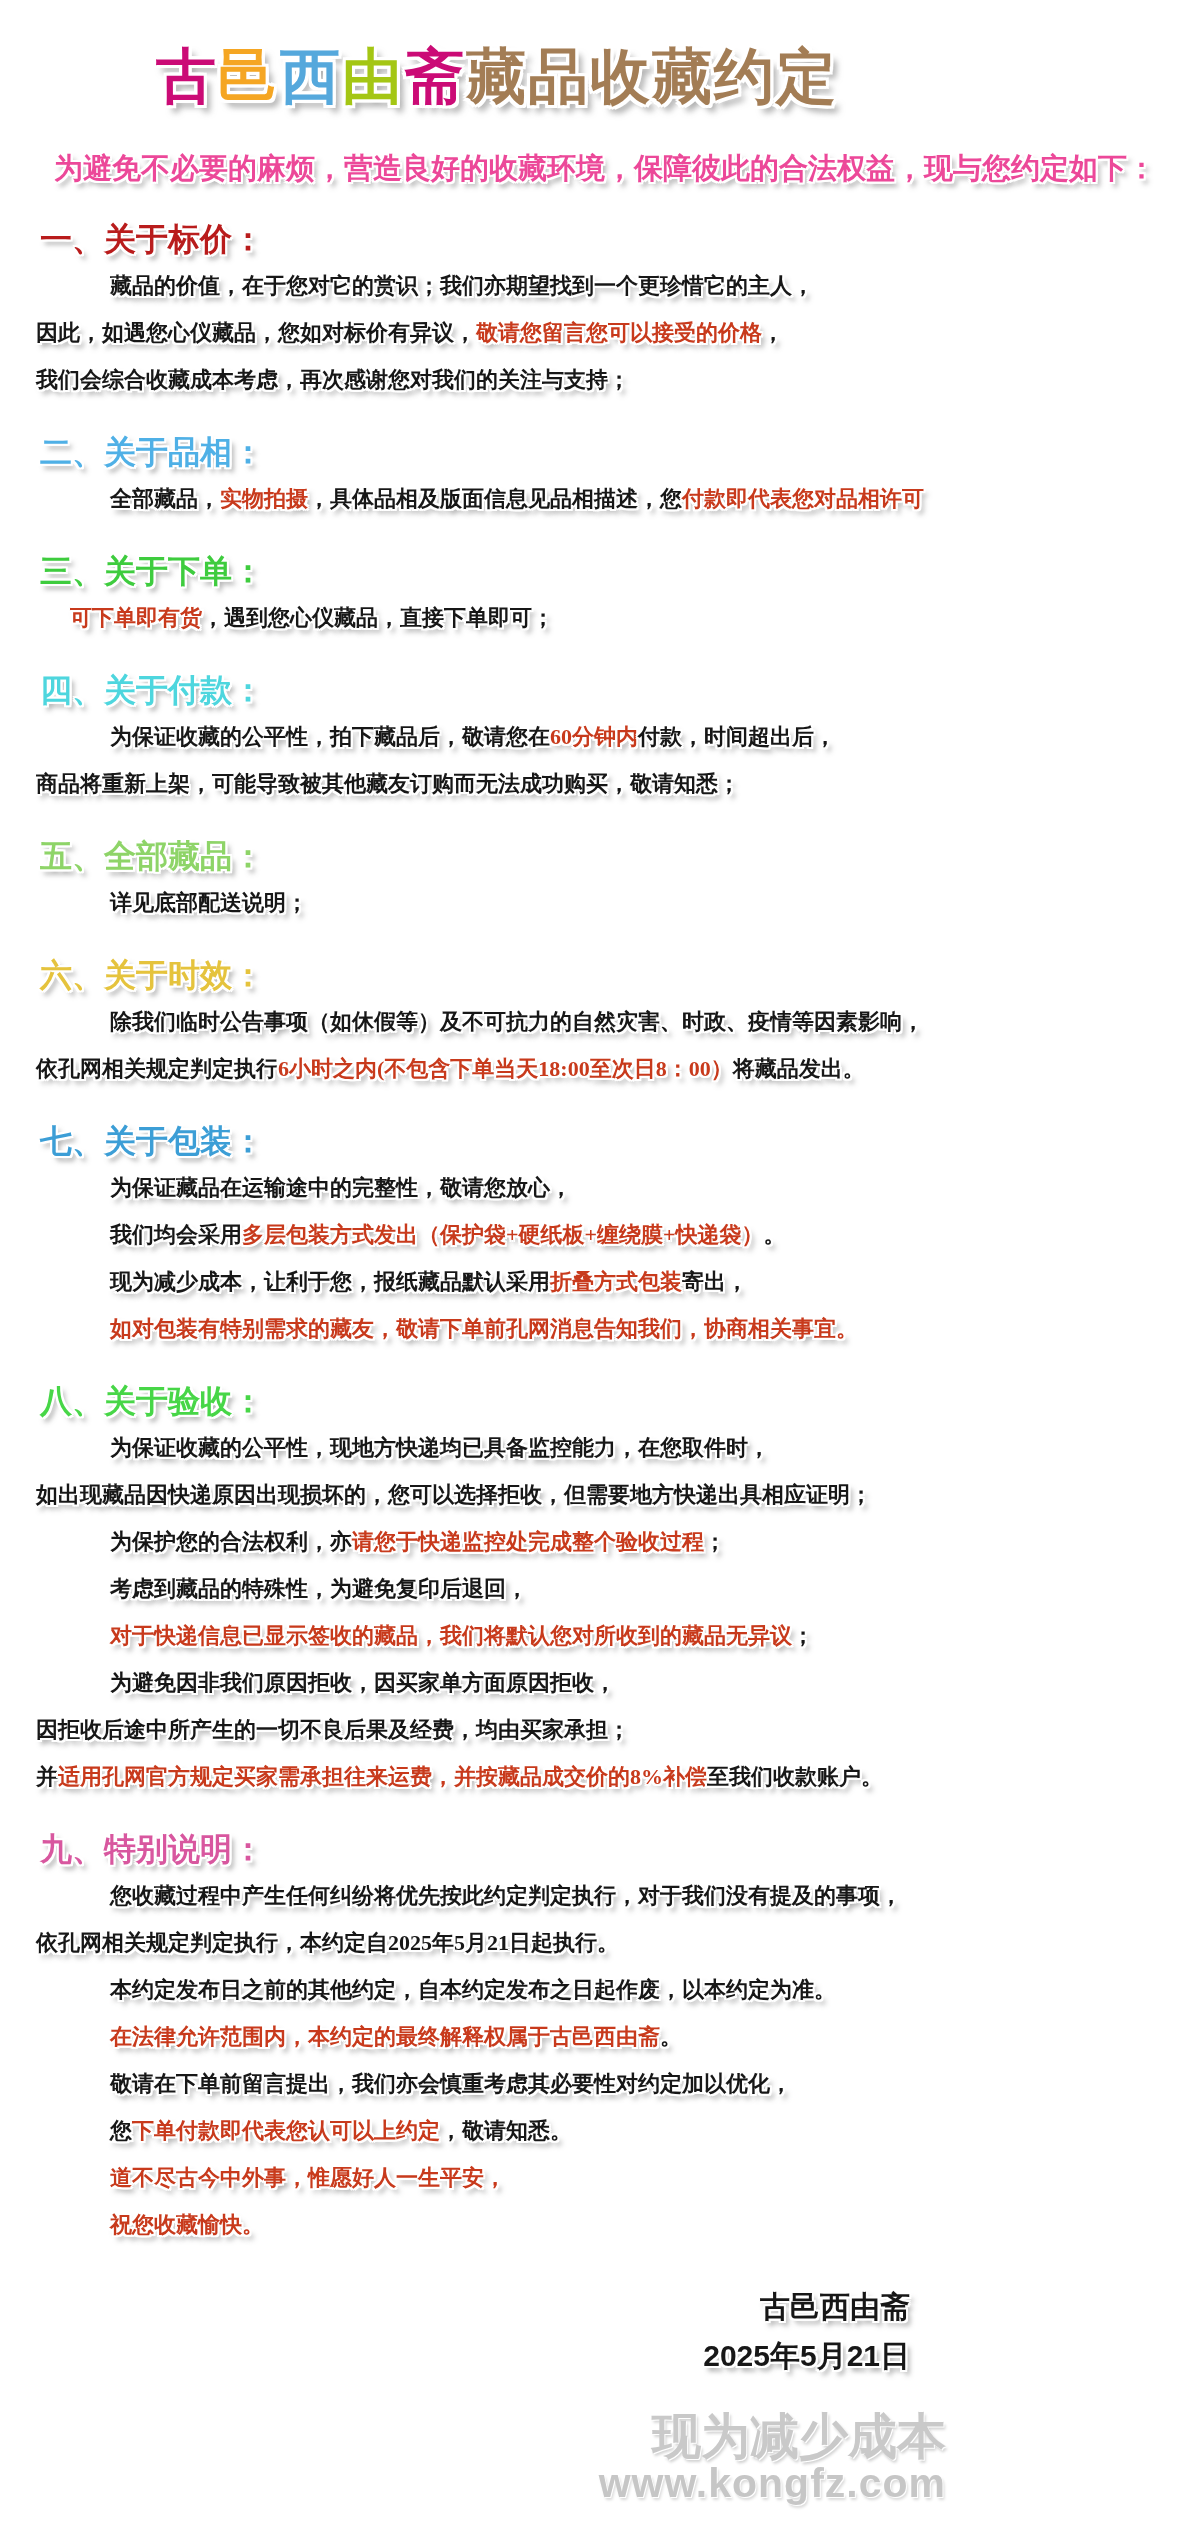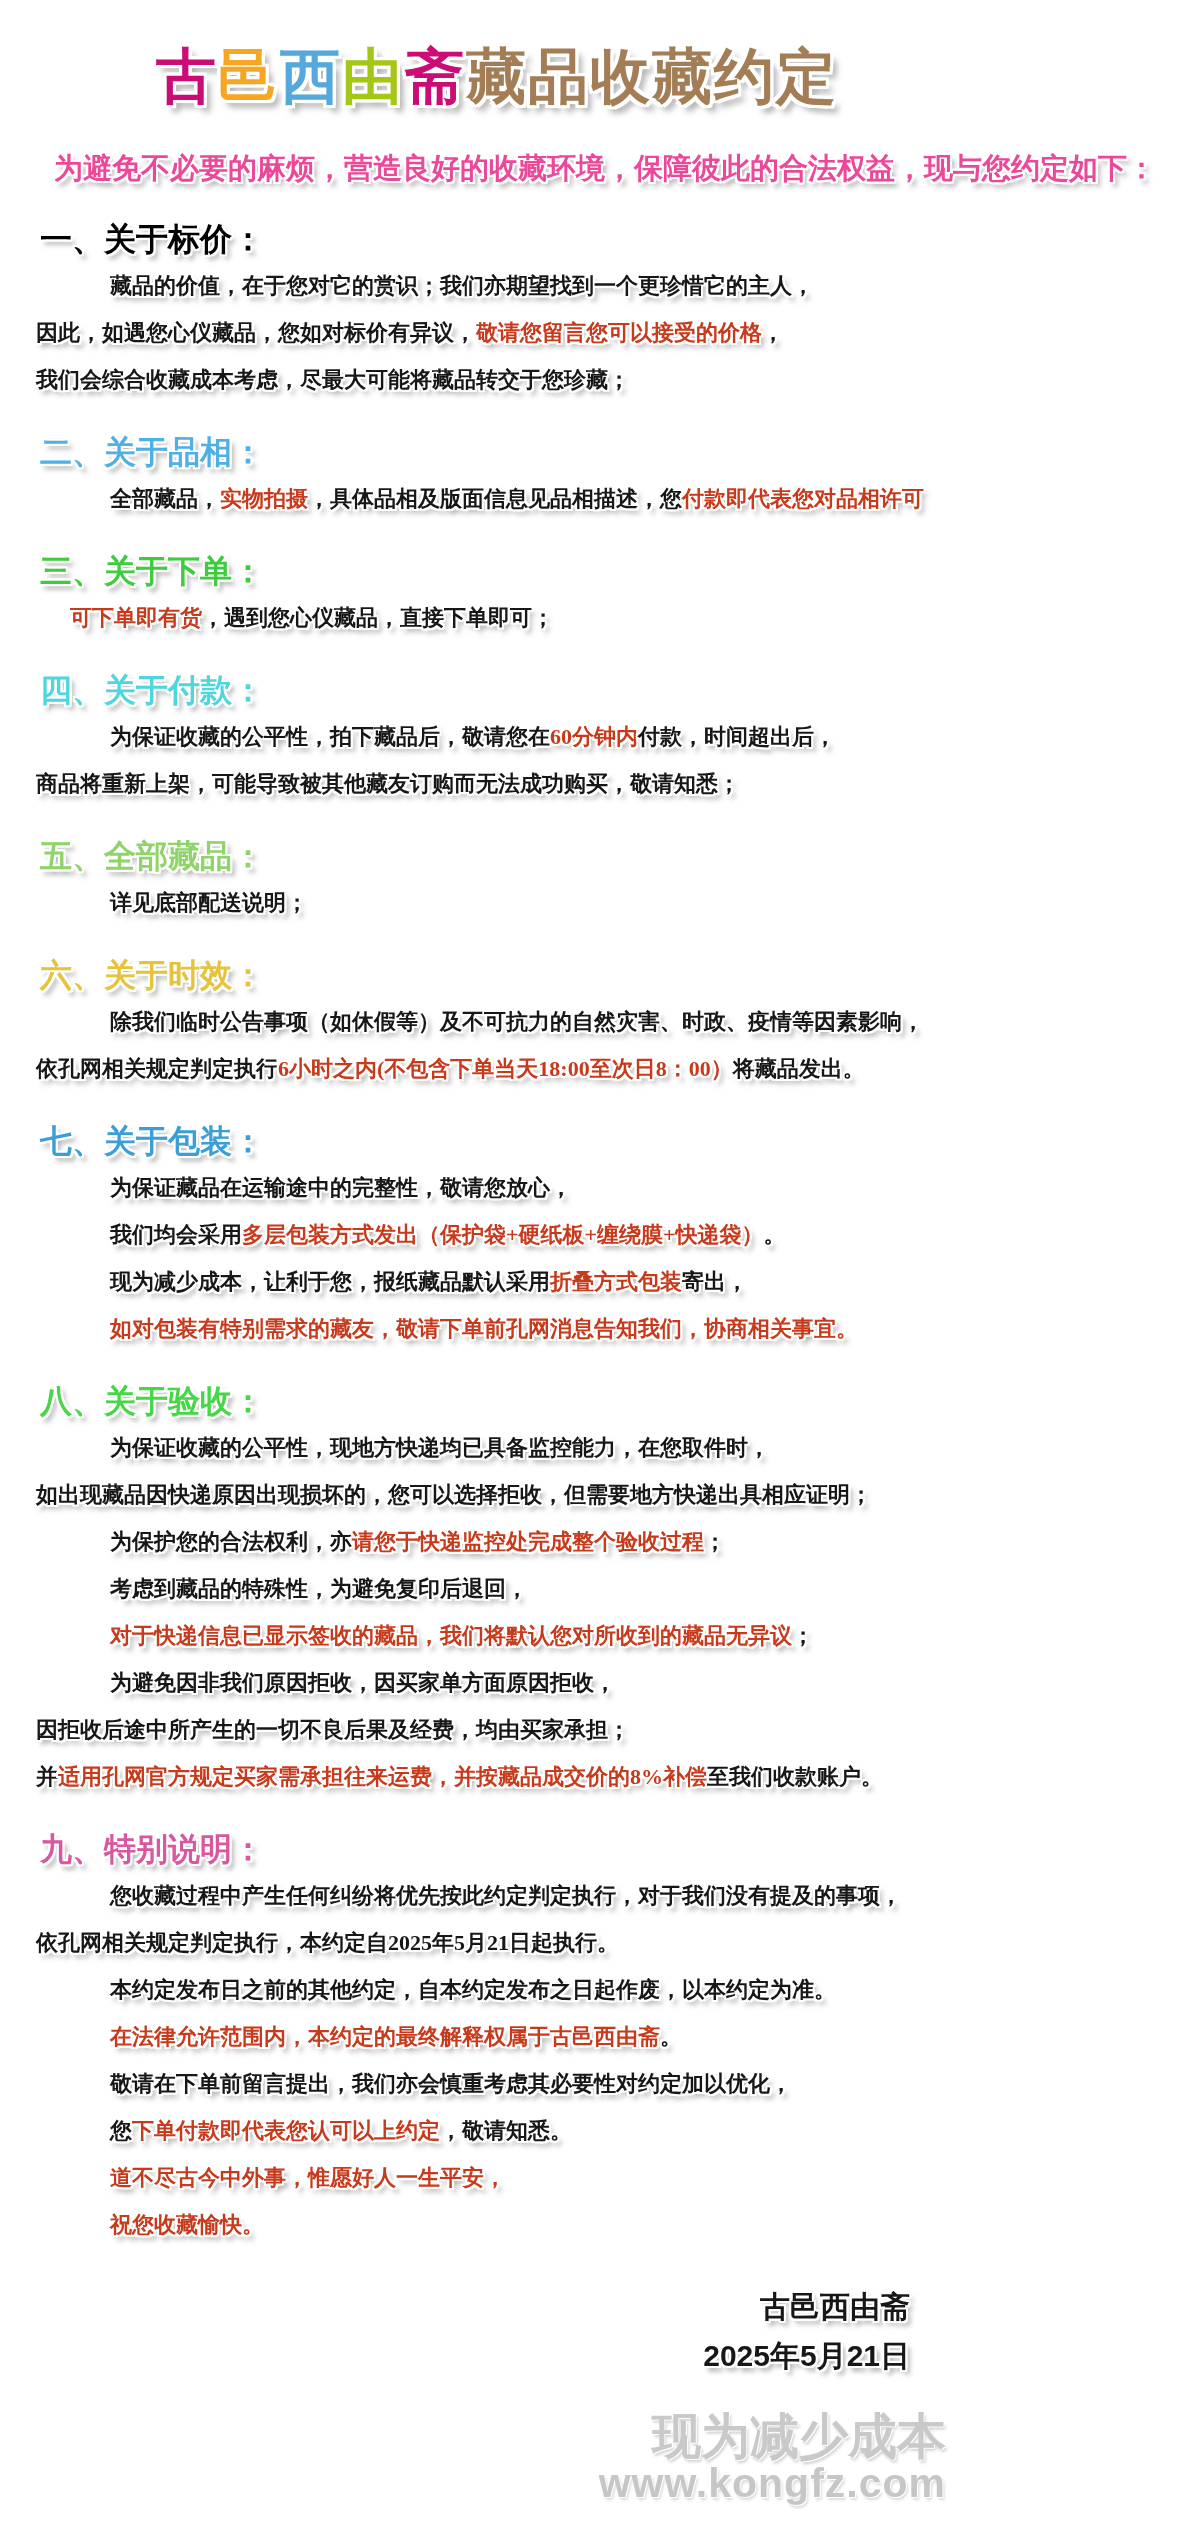--- a/index.html
+++ b/index.html
@@ -93,24 +93,24 @@
     text-shadow: 1px 1px 0 #ffffff, 2px 3px 3px rgba(0,0,0,0.15);
   }
 </style>
 </head>
 <body>
 
 <div class="page">
   <h1 class="title"><span style="color: rgb(203, 11, 118);">古</span><span style="color: rgb(245, 166, 35);">邑</span><span style="color: rgb(85, 168, 220);">西</span><span style="color: rgb(164, 198, 20);">由</span><span style="color: rgb(203, 11, 118);">斋</span><span style="color: rgb(163, 125, 85);">藏</span><span style="color: rgb(163, 125, 85);">品</span><span style="color: rgb(163, 125, 85);">收</span><span style="color: rgb(163, 125, 85);">藏</span><span style="color: rgb(163, 125, 85);">约</span><span style="color: rgb(163, 125, 85);">定</span></h1>
   <p class="intro wordart" style="color: #ec4899;">为避免不必要的麻烦，营造良好的收藏环境，保障彼此的合法权益，现与您约定如下：</p>
   <div id="sections">
-      <div class="heading wordart" style="color: #000000;">一、关于标价：</div>
+      <div class="heading wordart" style="color: #b91c1c;">一、关于标价：</div>
       <p class="line wordart indent-1"><span class="seg">藏品的价值，在于您对它的赏识；我们亦期望找到一个更珍惜它的主人，</span></p>
       <p class="line wordart indent-0"><span class="seg">因此，如遇您心仪藏品，您如对标价有异议，</span><span class="seg red">敬请您留言您可以接受的价格</span><span class="seg">，</span></p>
-      <p class="line wordart indent-0"><span class="seg">我们会综合收藏成本考虑，尽最大可能将藏品转交于您珍藏；</span></p>
+      <p class="line wordart indent-0"><span class="seg">我们会综合收藏成本考虑，再次感谢您对我们的关注与支持；</span></p>
       <div class="heading wordart" style="color: rgb(79, 176, 230);">二、关于品相：</div>
       <p class="line wordart indent-1"><span class="seg">全部藏品，</span><span class="seg red">实物拍摄</span><span class="seg">，具体品相及版面信息见品相描述，您</span><span class="seg red">付款即代表您对品相许可</span></p>
       <div class="heading wordart" style="color: rgb(62, 204, 62);">三、关于下单：</div>
       <p class="line wordart indent-2"><span class="seg red">可下单即有货</span><span class="seg">，遇到您心仪藏品，直接下单即可；</span></p>
       <div class="heading wordart" style="color: rgb(78, 214, 222);">四、关于付款：</div>
       <p class="line wordart indent-1"><span class="seg">为保证收藏的公平性，拍下藏品后，敬请您在</span><span class="seg red">60分钟内</span><span class="seg">付款，时间超出后，</span></p>
       <p class="line wordart indent-0"><span class="seg">商品将重新上架，可能导致被其他藏友订购而无法成功购买，敬请知悉；</span></p>
       <div class="heading wordart" style="color: rgb(142, 212, 104);">五、全部藏品：</div>
       <p class="line wordart indent-1"><span class="seg">详见底部配送说明；</span></p>
       <div class="heading wordart" style="color: rgb(229, 195, 61);">六、关于时效：</div>

